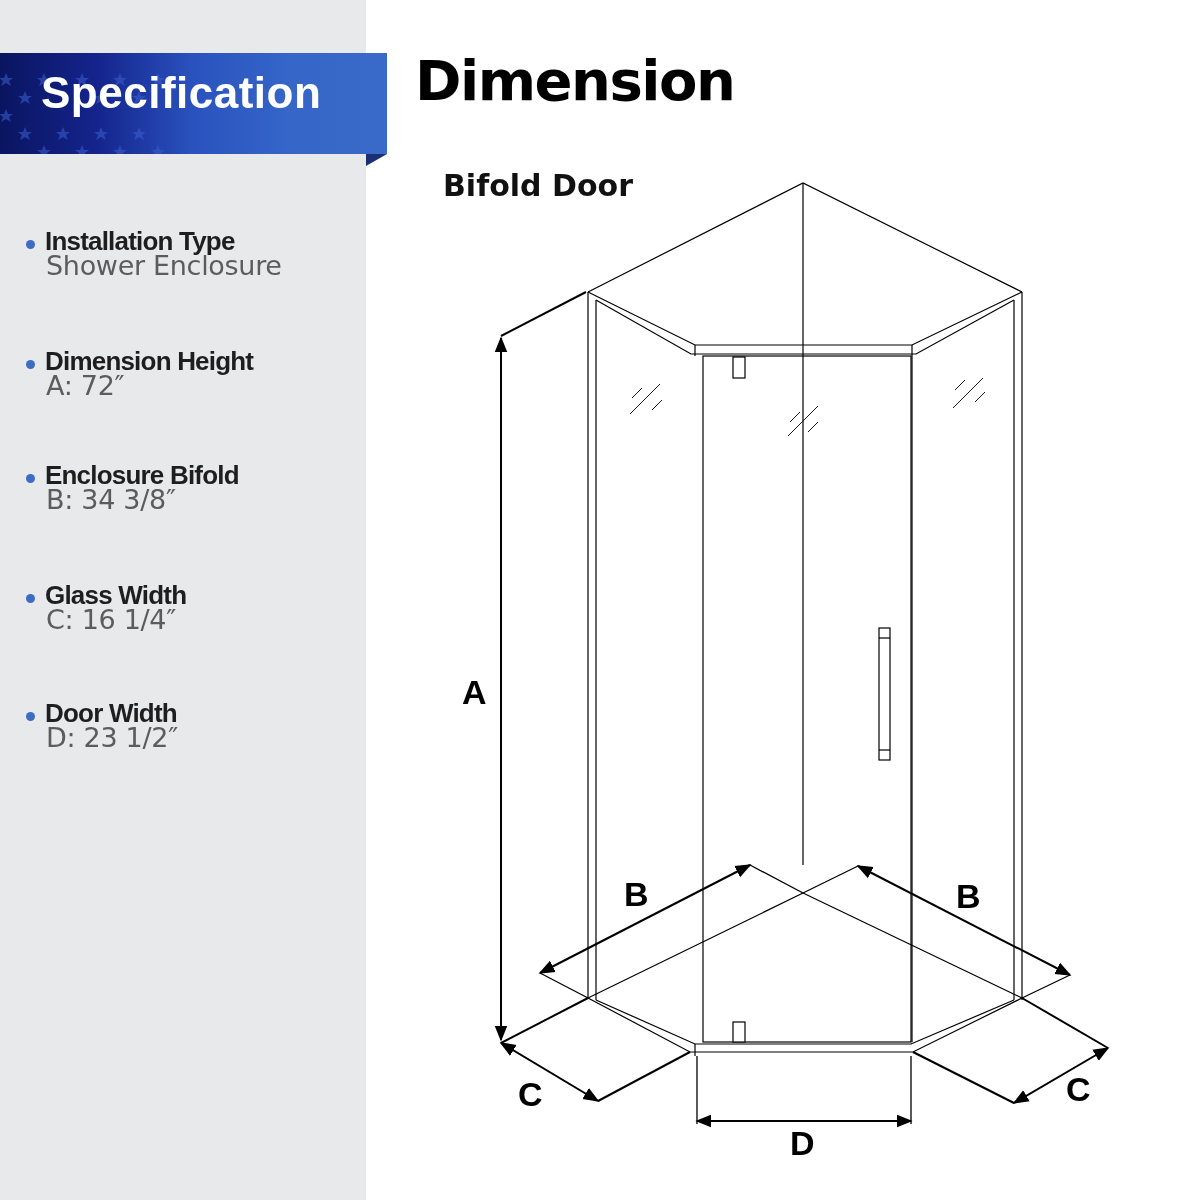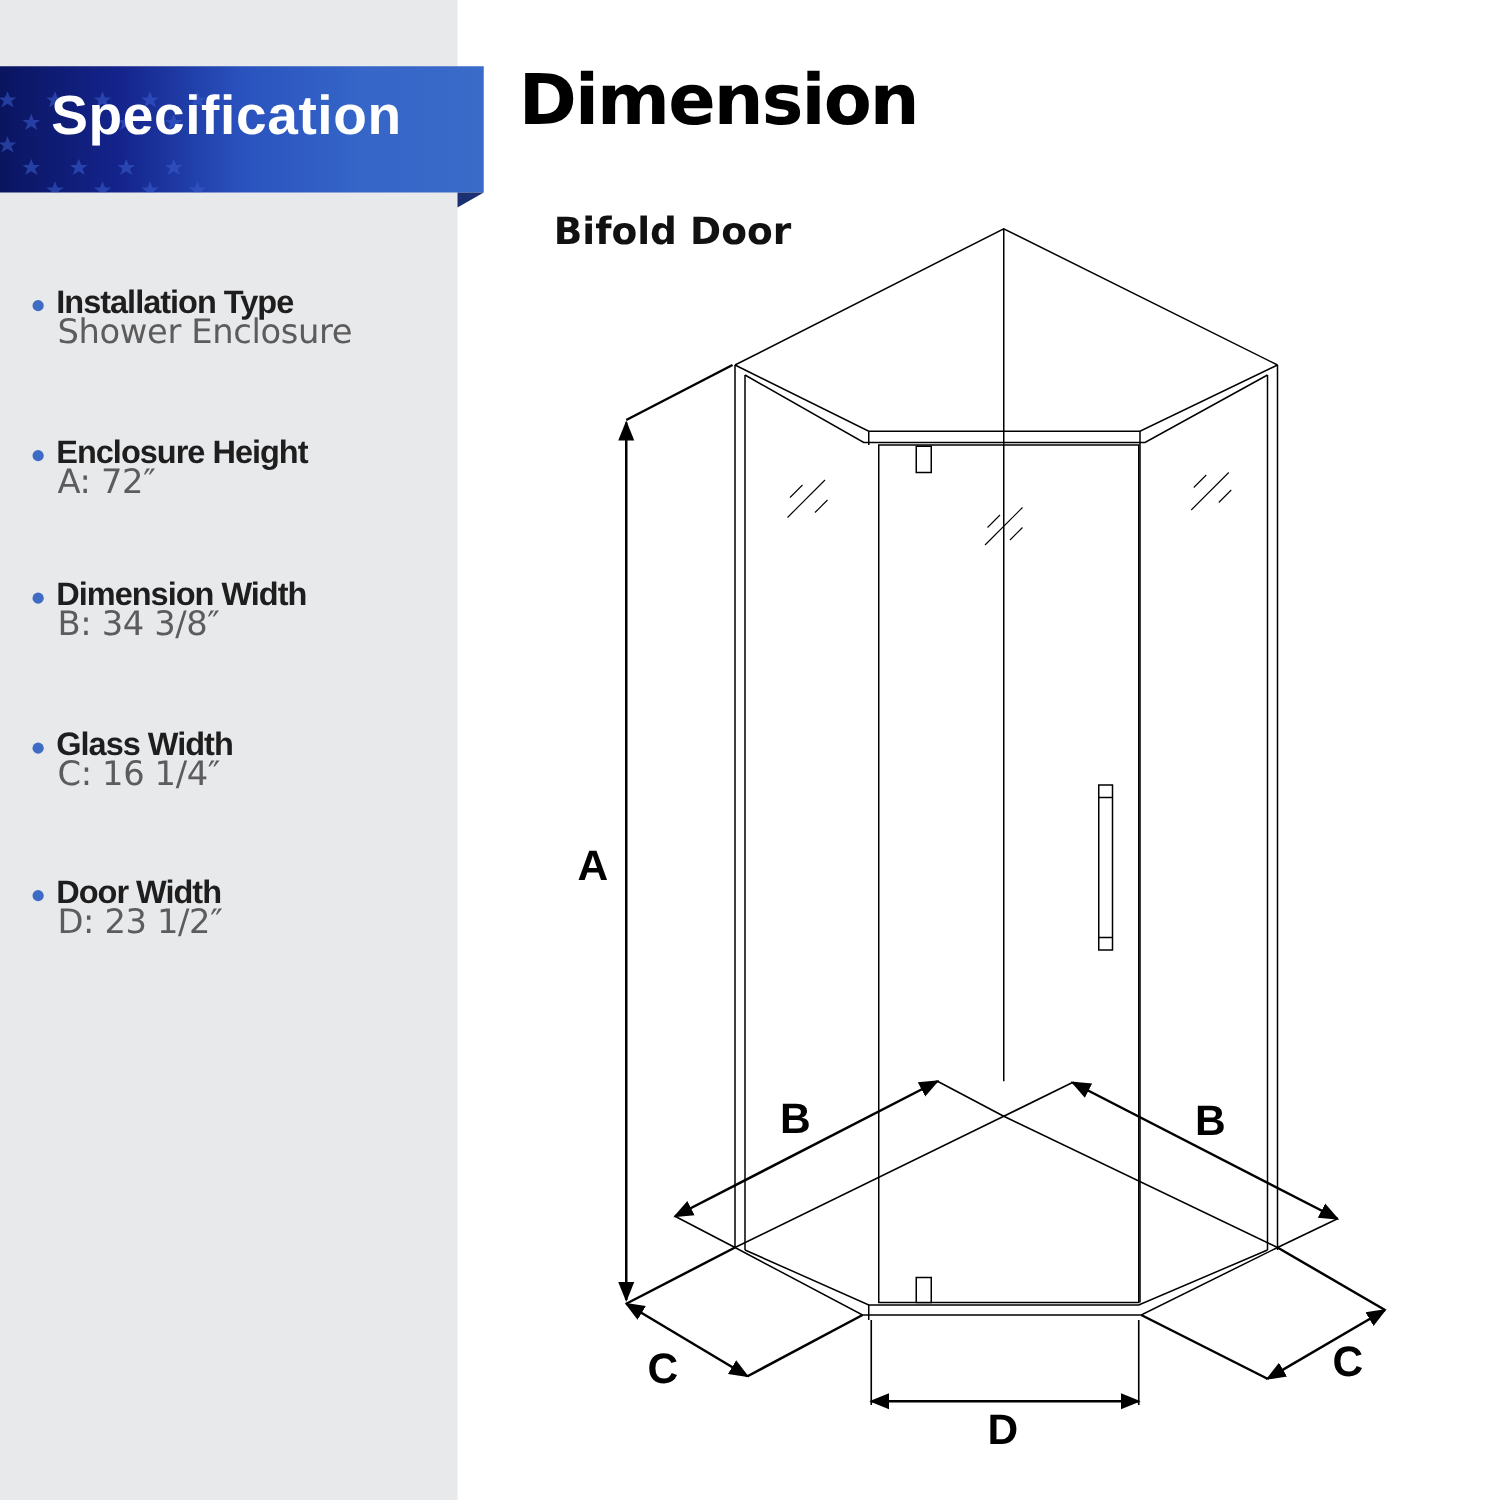--- a/index.html
+++ b/index.html
@@ -52,26 +52,26 @@
 <div class="banner-fold"></div>
 <div class="banner-title">Specification</div>
 
 <div class="spec-item" style="top:226px;">
   <span class="bullet"></span>
   <span class="spec-label">Installation Type</span>
   <span class="spec-value">Shower Enclosure</span>
 </div>
 <div class="spec-item" style="top:346px;">
   <span class="bullet"></span>
-  <span class="spec-label">Enclosure Height</span>
+  <span class="spec-label">Dimension Height</span>
   <span class="spec-value">A: 72″</span>
 </div>
 <div class="spec-item" style="top:460px;">
   <span class="bullet"></span>
-  <span class="spec-label">Dimension Width</span>
+  <span class="spec-label">Enclosure Bifold</span>
   <span class="spec-value">B: 34 3/8″</span>
 </div>
 <div class="spec-item" style="top:580px;">
   <span class="bullet"></span>
   <span class="spec-label">Glass Width</span>
   <span class="spec-value">C: 16 1/4″</span>
 </div>
 <div class="spec-item" style="top:698px;">
   <span class="bullet"></span>
   <span class="spec-label">Door Width</span>

